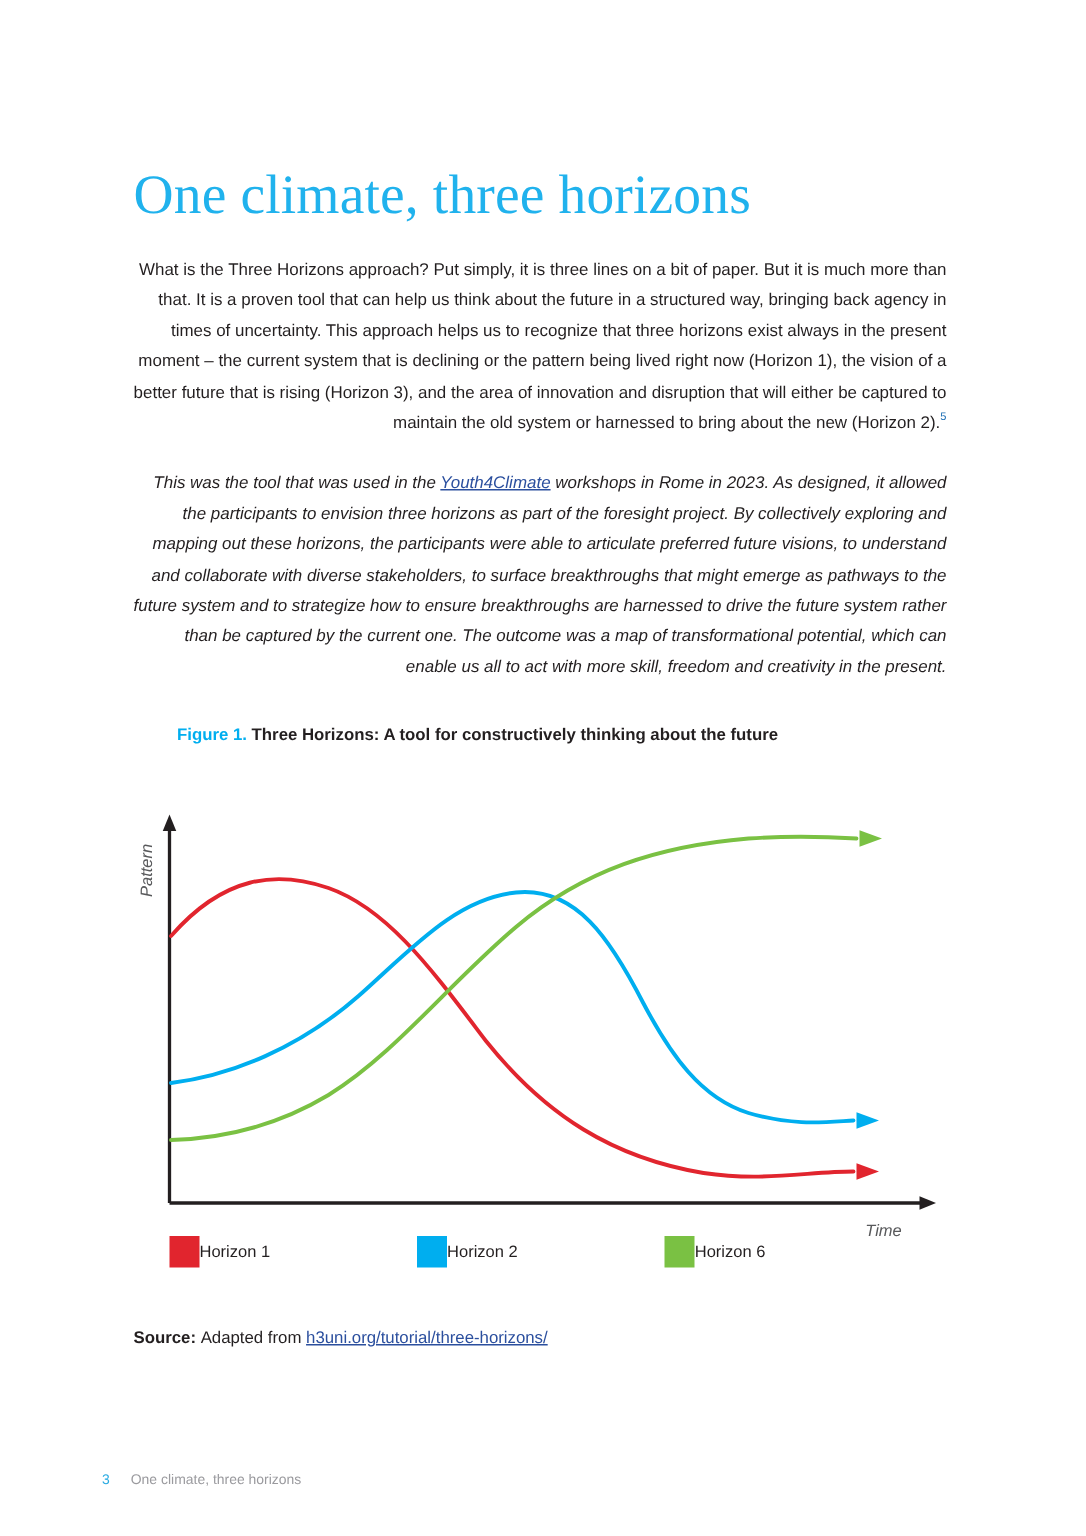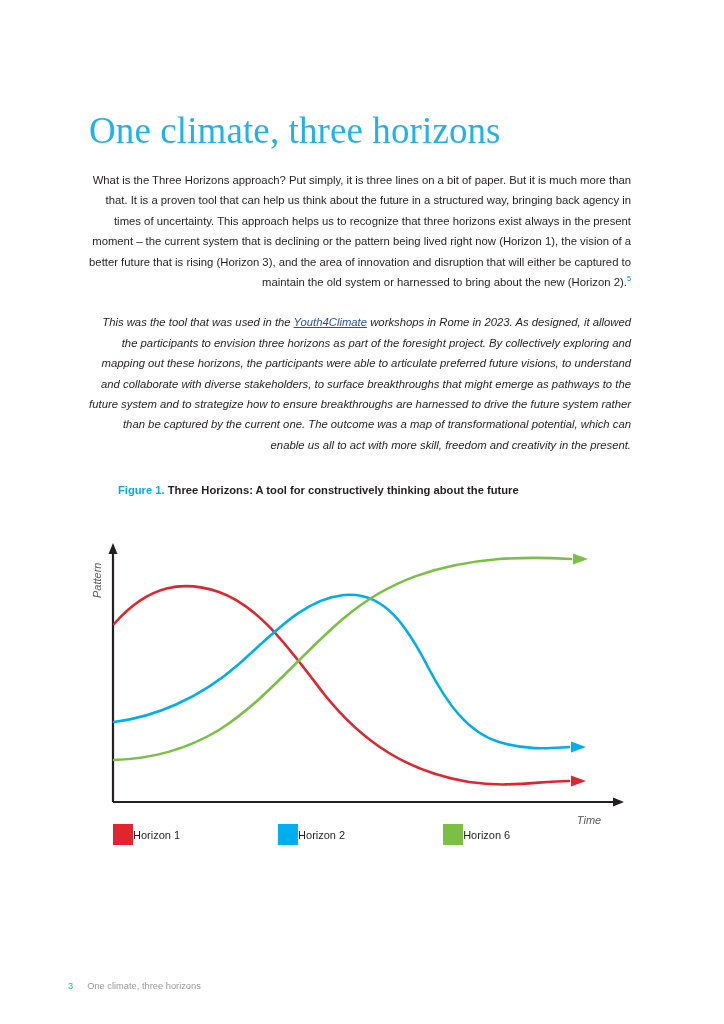--- a/index.html
+++ b/index.html
@@ -210,19 +210,22 @@
     <div class="legend-item">
       <span class="legend-swatch" style="background-color: rgb(0, 174, 239);"></span>
       <span class="legend-label">Horizon 2</span>
     </div>
     <div class="legend-item">
       <span class="legend-swatch" style="background-color: rgb(122, 193, 67);"></span>
       <span class="legend-label">Horizon 6</span>
     </div>
   </div>
 
+  <div class="source-line">
+    <span class="src-strong">Source:</span><span>&nbsp;</span><span>Adapted from</span><span>&nbsp;</span><a href="#">h3uni.org/tutorial/three-horizons/</a>
+  </div>
 
   <div class="footer">
     <span class="footer-page">3</span>
     <span class="footer-text">One climate, three horizons</span>
   </div>
 
 </div>
 
 </body></html>

